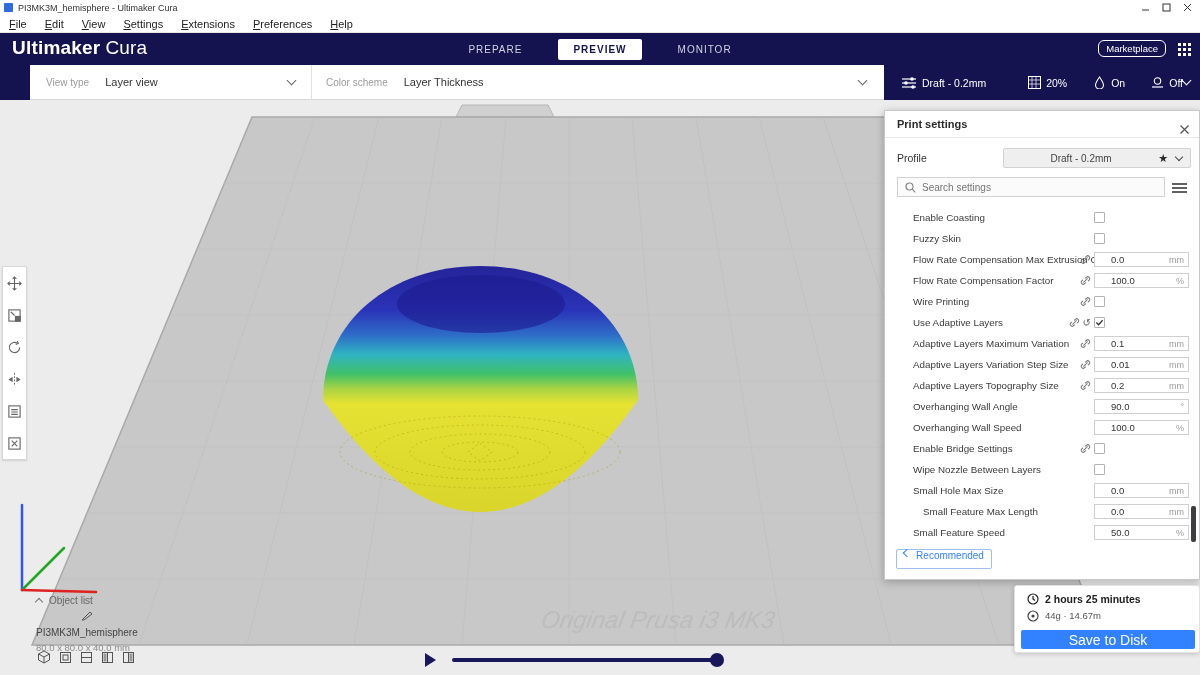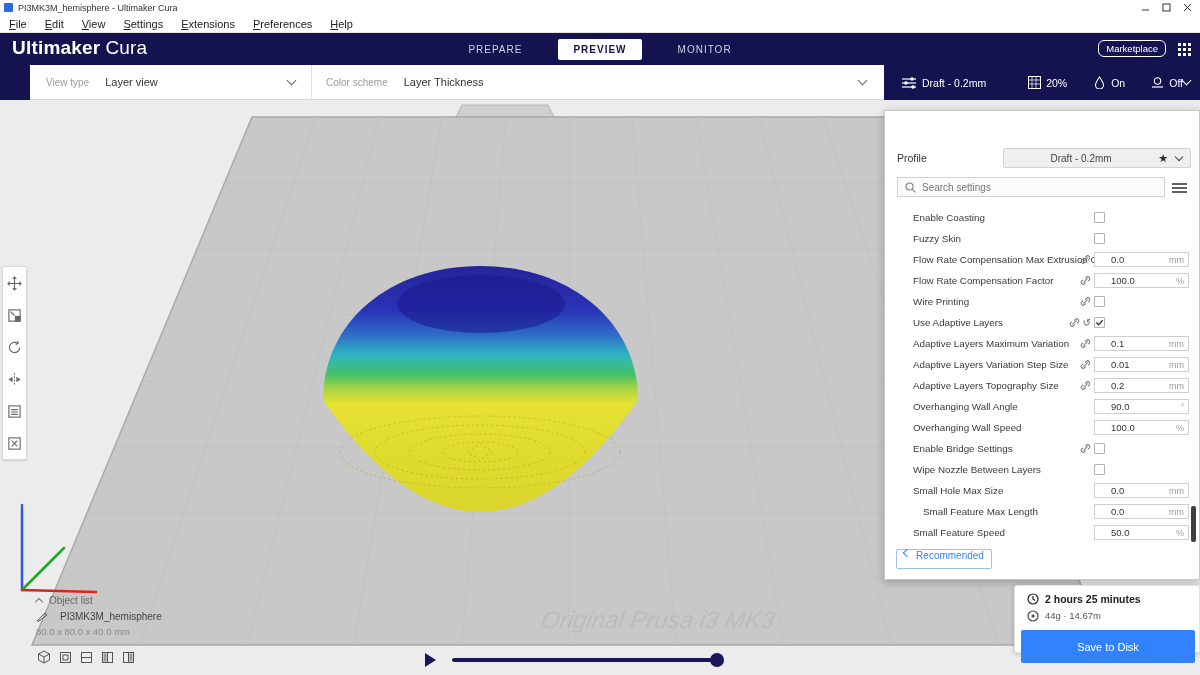--- a/index.html
+++ b/index.html
@@ -73,27 +73,27 @@
   .field .val { margin-left:16px; font-size:9.5px; color:#333; }
   .field .unit { margin-left:auto; margin-right:4px; font-size:9px; color:#9a9a9a; }
   .ps-scroll { position:absolute; right:3px; top:395px; width:5px; height:36px; background:#3d3d42; border-radius:2px; }
   .rec-btn { position:absolute; left:11px; top:438px; width:96px; height:20px; background:#fff; border:1px solid #9fc0ef; border-radius:2px; color:#3282ff; font-size:10px; display:flex; justify-content:center; gap:6px; }
   .rec-chev { width:6px; height:6px; border-left:1.4px solid #3282ff; border-bottom:1.4px solid #3282ff; transform:rotate(45deg); }
 
   
   .job { position:absolute; left:1014px; top:585px; width:186px; height:68px; background:#fff; border:1px solid #e2e2e2; border-radius:3px; box-shadow:0 1px 5px rgba(0,0,0,.2); z-index:20; }
   .job-row1 { position:absolute; left:12px; top:7px; display:flex; align-items:center; gap:6px; font-size:10.5px; font-weight:bold; color:#222; }
   .job-row2 { position:absolute; left:12px; top:24px; display:flex; align-items:flex-start; gap:6px; font-size:9.5px; color:#555; }
-  .save-btn { position:absolute; left:6px; top:44px; width:174px; height:33px; background:#3282ff; border-radius:2px; color:#fff; font-size:11px; display:flex; align-items:center; justify-content:center; }
+  .save-btn { position:absolute; left:6px; top:44px; width:174px; height:19px; background:#3282ff; border-radius:2px; color:#fff; font-size:14px; display:flex; align-items:center; justify-content:center; }
 
   
   .objlist { position:absolute; left:36px; top:595px; z-index:10; }
   .ol-row1 { display:flex; align-items:center; gap:7px; font-size:10px; color:#666; }
   .ol-caret { width:6px; height:6px; border-left:1.4px solid #777; border-top:1.4px solid #777; transform:rotate(45deg); margin-top:3px; }
-  .ol-row2 { display:flex; align-items:center; gap:12px; font-size:10px; color:#444; margin-top:5px; }
+  .ol-row2 { display:flex; align-items:center; gap:6px; font-size:10px; color:#444; margin-top:5px;flex-direction:column; }
   .ol-row3 { font-size:9.5px; color:#8a8a8a; margin-top:4px; }
   .viewcubes { position:absolute; left:36px; top:649px; display:flex; gap:5px; z-index:10; }
   .vc { width:16px; height:16px; display:flex; align-items:center; justify-content:center; }
 
   
   .play-btn { position:absolute; left:425px; top:653px; width:0; height:0; border-left:11px solid #17175a; border-top:7px solid transparent; border-bottom:7px solid transparent; z-index:10; }
   .timeline { position:absolute; left:452px; top:658px; width:268px; height:4px; background:#17175a; border-radius:2px; z-index:10; }
   .timeline-handle { position:absolute; left:710px; top:653px; width:14px; height:14px; border-radius:50%; background:#17175a; z-index:11; }
 </style>
 </head>
@@ -305,20 +305,26 @@
   </div>
   <div class="tool">
     <svg width="15" height="15" viewBox="0 0 16 16" fill="none" stroke="#666" stroke-width="1.2">
         <rect x="2" y="2" width="12" height="12"></rect>
         <path d="M5 5l6 6M11 5l-6 6"></path>
       </svg>
   </div>
 </div>
 
 <div class="panel">
+  <div class="panel-header">
+    <span>Print settings</span>
+    <span class="panel-close"><svg width="11" height="11">
+          <path d="M1.5 1.5l8 8M9.5 1.5l-8 8" stroke="#555" stroke-width="1.2"></path>
+        </svg></span>
+  </div>
 
   <span class="profile-label">Profile</span>
   <div class="profile-dd">
     <span class="pval">Draft - 0.2mm</span>
     <span class="star">★</span>
     <span class="dd-chev"></span>
   </div>
 
   <div class="search-box">
     <svg width="11" height="11" style="margin:0 6px 0 7px;">

